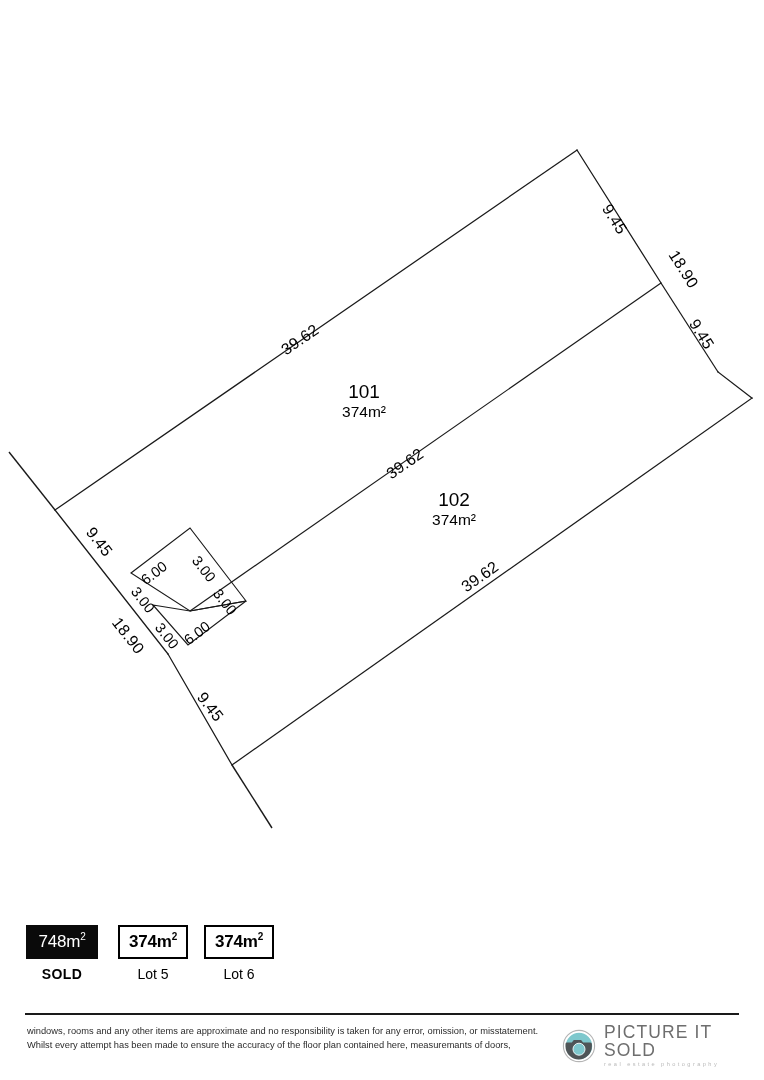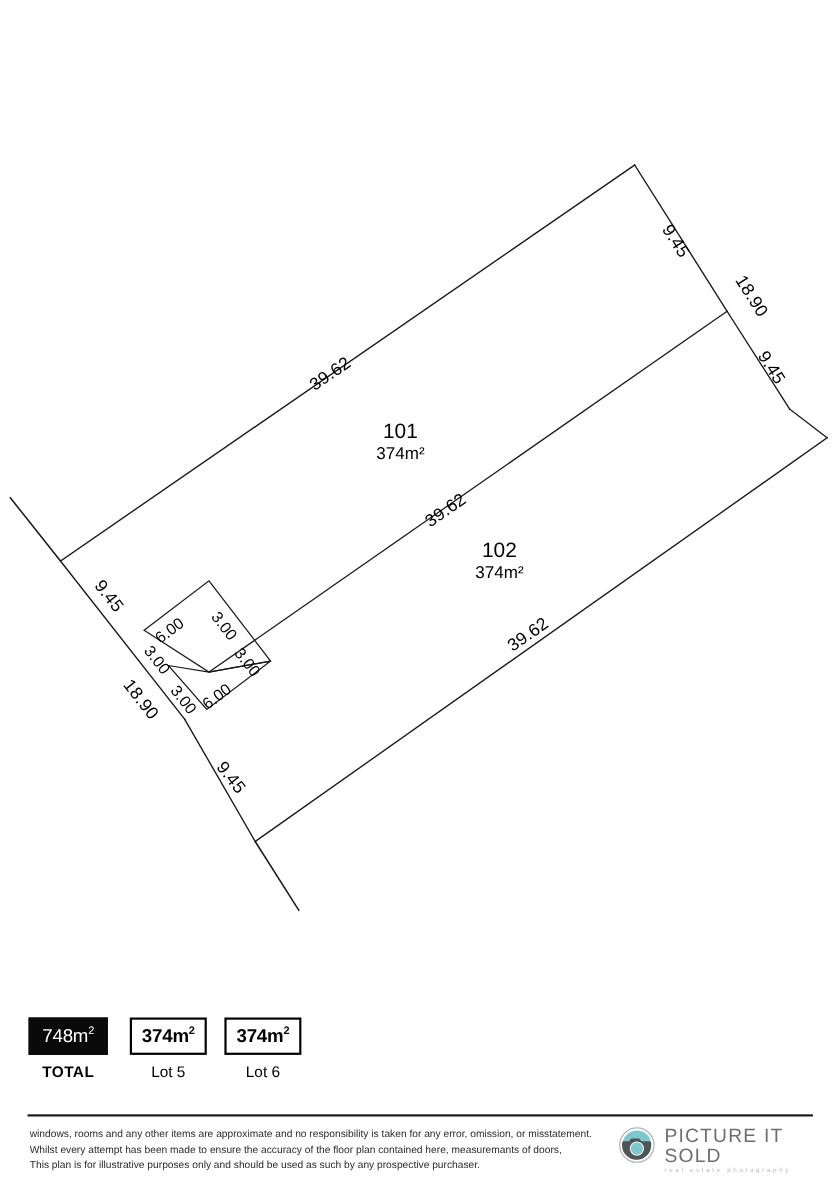--- a/index.html
+++ b/index.html
@@ -156,21 +156,21 @@
   }
   #disclaimer div { white-space: nowrap; }
 
   #brand {
     position: absolute;
     left: 562px;
     top: 1024px;
     width: 195px;
     height: 44px;
     display: flex;
-    align-items: flex-start;
+    align-items: center;
   }
   #brand-mark {
     width: 34px;
     height: 34px;
     flex: 0 0 34px;
     margin-right: 8px;
   }
   #brand-text {
     display: flex;
     flex-direction: column;
@@ -261,41 +261,40 @@
 
     <text class="lot-number" x="454" y="506">102</text>
     <text class="lot-area" x="454" y="525">374m²</text>
   </svg>
 </div>
 
 <div id="legend">
 
   <div class="legend-group" id="chip-total">
     <div class="legend-chip total"><span>748m</span><sup>2</sup></div>
-    <div class="legend-caption bold">TOTAL</div>
+    <div class="legend-caption bold">SOLD</div>
   </div>
 
   <div class="legend-group" id="chip-lot1">
     <div class="legend-chip lot"><span>374m</span><sup>2</sup></div>
     <div class="legend-caption">Lot 5</div>
   </div>
 
   <div class="legend-group" id="chip-lot2">
     <div class="legend-chip lot"><span>374m</span><sup>2</sup></div>
     <div class="legend-caption">Lot 6</div>
   </div>
 
 </div>
 
 <div id="footer-rule"></div>
 
 <div id="disclaimer">
   <div>windows, rooms and any other items are approximate and no responsibility is taken for any error, omission, or misstatement.</div>
   <div>Whilst every attempt has been made to ensure the accuracy of the floor plan contained here, measuremants of doors,</div>
-  <div>This plan is for illustrative purposes only and should be used as such by any prospective purchaser.</div>
 </div>
 
 <div id="brand">
   <svg id="brand-mark" viewBox="0 0 34 34" xmlns="http://www.w3.org/2000/svg">
     <circle cx="17" cy="17" r="15.6" fill="none" stroke="#b4b4b4" stroke-width="1.1"></circle>
     <circle cx="17" cy="17" r="13.2" fill="#7ec8cd"></circle>
     <path d="M4.6 13.6 h5.2 l2.0 -2.6 h7.3 l2.0 2.6 h7.2
              a1.6 1.6 0 0 1 1.6 1.6 v2.0
              a13.2 13.2 0 0 1 -26.4 0 v-2.0
              a1.6 1.6 0 0 1 1.1 -1.6 z" fill="#4f5557"></path>

